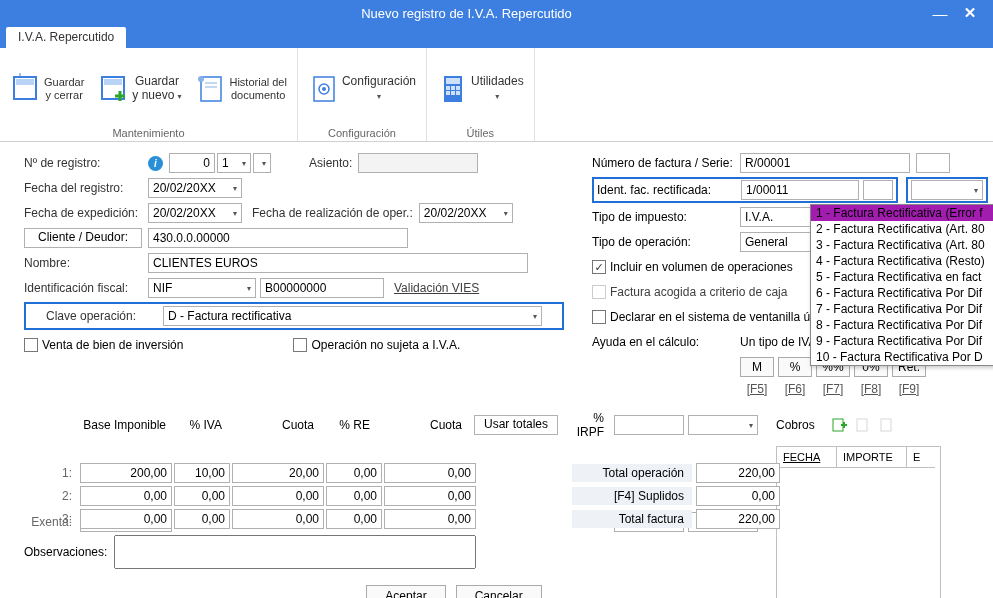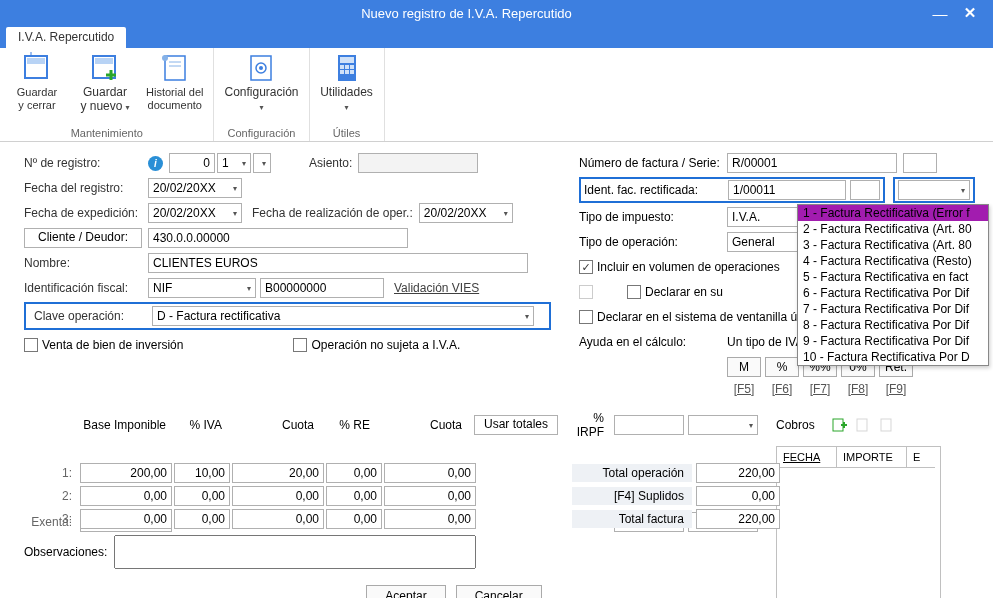--- a/index.html
+++ b/index.html
@@ -11,21 +11,21 @@
 .winbtn { width: 30px; text-align: center; font-size: 15px; cursor: pointer; }
 
 
 .tabstrip { background: #3d7fe0; height: 22px; display: flex; align-items: flex-end; }
 .tab { background: #fff; color: #333; padding: 3px 12px 4px; margin-left: 6px; border-radius: 2px 2px 0 0; font-size: 12px; }
 
 
 .ribbon { background: #fff; border-bottom: 1px solid #d0d0d0; height: 94px; display: flex; }
 .rgroup { border-right: 1px solid #e0e0e0; padding: 4px 10px 2px; display: flex; flex-direction: column; align-items: center; }
 .rbuttons { display: flex; gap: 14px; flex: 1; }
-.rbtn { display: flex; flex-direction: column; align-items: center; gap: 2px; cursor: pointer; min-width: 54px; }
+.rbtn { display: flex; align-items: center; gap: 2px; cursor: pointer; min-width: 54px; }
 .rbtn-icon { width: 32px; height: 32px; display: flex; align-items: center; justify-content: center; }
 .rbtn-label { font-size: 11px; text-align: center; line-height: 1.15; color: #333; }
 .rgroup-title { font-size: 11px; color: #666; margin-top: 2px; }
 .dd-arrow { font-size: 8px; color: #555; }
 
 
 .form { padding: 10px 18px 8px 24px; position: relative; }
 .row { display: flex; align-items: center; margin-bottom: 3px; min-height: 22px; }
 .lbl { width: 124px; color: #333; }
 .lbl-sm { width: auto; margin-right: 6px; color: #333; }
@@ -234,21 +234,21 @@
       <div class="row">
         <span class="lbl">Identificación fiscal:</span>
         <div class="sel" style="width:108px;">
             <span>NIF</span>
             <span class="arr">▾</span>
           </div>
         <input class="txt" style="width: 124px; margin-left: 4px;" value="B00000000">
         <span class="link muted" style="margin-left:10px;">Validación VIES</span>
       </div>
 
-      <div class="row hl" style="padding:2px 8px;">
+      <div class="row hl" style="padding:2px 20px;">
         <span class="lbl" style="width:118px;">Clave operación:</span>
         <div class="sel" style="width:382px;">
             <span>D - Factura rectificativa</span>
             <span class="arr">▾</span>
           </div>
       </div>
 
       <div class="row" style="margin-top:4px;">
         <span class="chk"></span>
         <span>Venta de bien de inversión</span>
@@ -298,20 +298,21 @@
       <div class="row">
         <span class="chk checked"></span>
         <span>Incluir en volumen de operaciones</span>
         <span style="width:18px;"></span>
         <span class="chk"></span>
         <span>Transmisión de</span>
       </div>
 
       <div class="row">
         <span class="chk" style="border-color:#ccc;"></span>
+        <span class="muted">Factura acogida a criterio de caja</span>
         <span style="width:30px;"></span>
         <span class="chk"></span>
         <span>Declarar en su</span>
       </div>
 
       <div class="row">
         <span class="chk"></span>
         <span>Declarar en el sistema de ventanilla única</span>
       </div>
 

